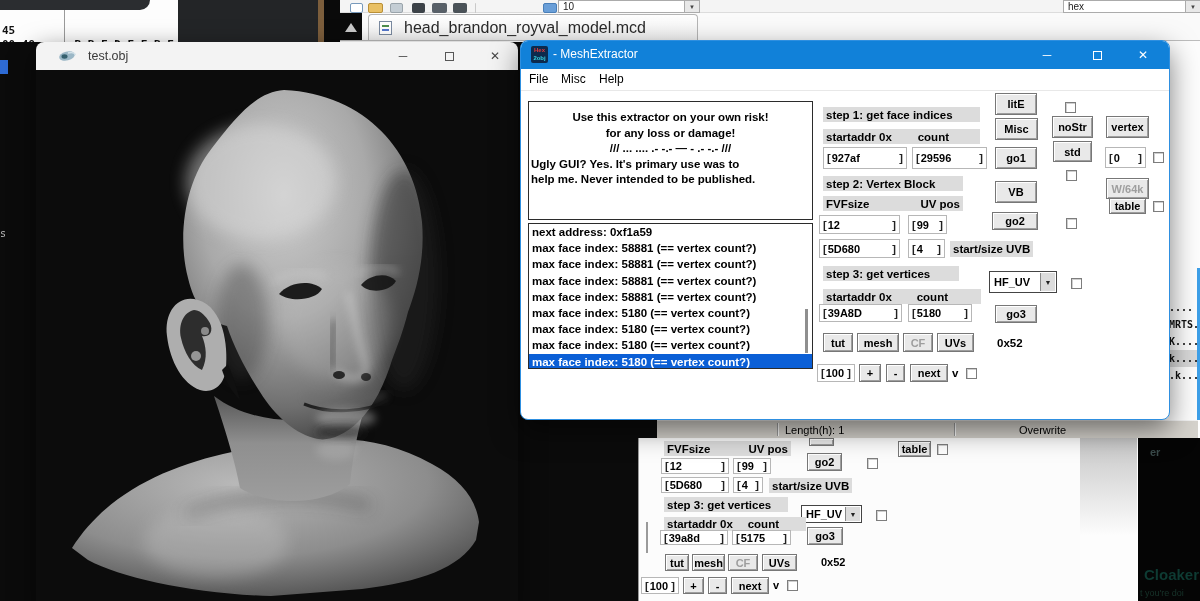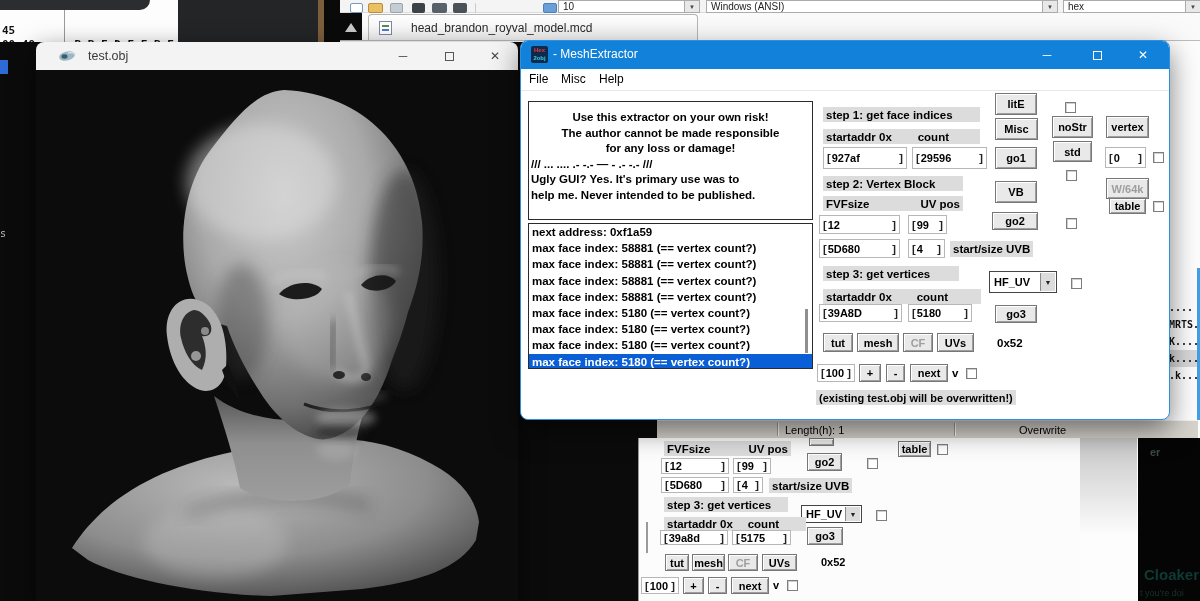--- a/index.html
+++ b/index.html
@@ -13,21 +13,21 @@
   .hexrow{position:absolute;left:0;width:178px;height:14px;line-height:14px;white-space:pre;}
   .hexaddr{position:absolute;left:2px;width:60px;text-align:left;}
   .hexascii{position:absolute;left:68px;}
   .hexsep{position:absolute;top:0;width:1px;height:54px;background:#9a9a9a;}
   .darkcorner{background:#2b2d30;border-radius:0 0 16px 0;}
   .toolbar{background:#f4f4f4;border-bottom:1px solid #dcdcdc;}
   .ticon{position:absolute;top:3px;height:10px;border-radius:2px;}
   .ddmini{position:absolute;top:0;height:13px;background:#fff;border:1px solid #ababab;font-size:10px;line-height:12px;padding-left:4px;color:#222;overflow:hidden;}
   .ddmini .arr{position:absolute;right:0;top:0;bottom:0;width:15px;background:#e8e8e8;border-left:1px solid #ababab;font-size:6px;text-align:center;line-height:12px;color:#444;}
   .tabrow{background:#fafafa;}
-  .tab{background:linear-gradient(#fefefe,#f0f0f0);border:1px solid #b5b5b5;border-bottom:none;border-radius:4px 4px 0 0;display:flex;align-items:center;gap:19px;padding:0 10px;font-size:12px;color:#2a2a2a;}
+  .tab{background:linear-gradient(#fefefe,#f0f0f0);border:1px solid #b5b5b5;border-bottom:none;border-radius:4px 4px 0 0;display:flex;align-items:center;gap:12px;padding:0 10px;font-size:16px;color:#2a2a2a;}
   .tabicon{width:13px;height:14px;background:#fff;border:1px solid #7a8aa0;position:relative;}
   .tabicon:before{content:"";position:absolute;left:2px;top:3px;width:7px;height:2px;background:#4f8f4f;}
   .tabicon:after{content:"";position:absolute;left:2px;top:7px;width:7px;height:2px;background:#5577cc;}
   .upArrow{width:0;height:0;border-left:6px solid transparent;border-right:6px solid transparent;border-bottom:9px solid #c9c9c9;}
 
   
   .btn{background:#e9e9e9;border:1px solid #777;box-shadow:inset 1px 1px 0 #fff,inset -1px -1px 0 #9e9e9e;display:flex;align-items:center;justify-content:center;font-weight:bold;font-size:11px;color:#000;}
   .btn.dis{color:#9e9e9e;}
   .fld{background:#fff;border:1px solid #b7b7b7;display:flex;align-items:center;font-weight:bold;font-size:11px;color:#000;padding:0 3px;white-space:pre;text-align:right;}
   .fld:before{content:"[";margin-right:1px;color:#222;}
@@ -100,23 +100,20 @@
     <div class="ticon" style="left:10px;width:13px;background:#fff;border:1px solid #7799bb;"></div>
     <div class="ticon" style="left:28px;width:15px;background:#e9c064;border:1px solid #b98f36;"></div>
     <div class="ticon" style="left:50px;width:13px;background:#c4cdd4;border:1px solid #9aa4ab;"></div>
     <div class="ticon" style="left:72px;width:13px;background:#3c4248;"></div>
     <div class="ticon" style="left:92px;width:15px;background:#586068;"></div>
     <div class="ticon" style="left:113px;width:14px;background:#4a5258;"></div>
     <div class="ticon" style="left:135px;width:1px;background:#c9c9c9;"></div>
     <div class="ticon" style="left:203px;width:14px;background:#6a9fd8;border:1px solid #4a7fb8;"></div>
     <div class="ddmini" style="left:218px;width:142px;">
       <span>10</span><span class="arr">▼</span>
-    </div>
-    <div class="ddmini" style="left:366px;width:352px;">
-      <span>Windows (ANSI)</span><span class="arr">▼</span>
     </div>
     <div class="ddmini" style="left:723px;width:137px;border-right:none;">
       <span>hex</span><span class="arr">▼</span>
     </div>
   </div>
 
   <div class="abs tabrow" style="left:340px;top:13px;width:860px;height:28px;"></div>
   <div class="abs" style="left:340px;top:13px;width:22px;height:28px;background:#0a0a0a;display:flex;align-items:center;justify-content:center;">
     <div class="upArrow"></div>
   </div>
@@ -279,21 +276,20 @@
       <div class="capbtn" style="right:4px;">✕</div>
     </div>
     <div class="abs menu" style="left:0;top:28px;width:648px;height:22px;">
       <span class="mitem" style="left:8px;">File</span>
       <span class="mitem" style="left:40px;">Misc</span>
       <span class="mitem" style="left:78px;">Help</span>
     </div>
 
     <div class="abs box warn" style="left:7px;top:60px;width:285px;height:119px;padding-top:8px;">
         <div class="warnline">Use this extractor on your own risk!</div>
-        <div class="warnline">The author cannot be made responsible</div>
         <div class="warnline">for any loss or damage!</div>
         <div class="warnline">/// ... .... .- -.- — - .- -.- ///</div>
         <div class="warnline">Ugly GUI? Yes. It's primary use was to</div>
         <div class="warnline">help me. Never intended to be published.</div>
       </div>
     <div class="abs" style="left:286px;top:195px;width:2px;height:20px;background:#8a8a8a;"></div>
 
     <div class="abs box" style="left:7px;top:182px;width:285px;height:146px;">
         <div class="logrow">next address: 0xf1a59</div>
         <div class="logrow">max face index: 58881 (== vertex count?)</div>
@@ -360,16 +356,15 @@
     <div class="btn abs" style="left:336px;top:292px;width:42px;height:19px;">mesh</div>
     <div class="btn dis abs" style="left:382px;top:292px;width:30px;height:19px;">CF</div>
     <div class="btn abs" style="left:416px;top:292px;width:37px;height:19px;">UVs</div>
     <div class="abs" style="left:476px;top:296px;font-weight:bold;font-size:11.5px;">0x52</div>
     <div class="fld abs" style="left:296px;top:323px;width:38px;height:18px;"><span>100</span></div>
     <div class="btn abs" style="left:338px;top:323px;width:22px;height:18px;">+</div>
     <div class="btn abs" style="left:365px;top:323px;width:19px;height:18px;">-</div>
     <div class="btn abs" style="left:389px;top:323px;width:38px;height:18px;">next</div>
     <div class="abs" style="left:431px;top:326px;font-weight:bold;font-size:11.5px;">v</div>
     <span class="cb abs" style="left:445px;top:327px;"></span>
-    <div class="lbl abs" style="left:295px;top:349px;height:15px;font-size:11px;">(existing test.obj will be overwritten!)</div>
   </div>
 
 </div>
 
 </body></html>

